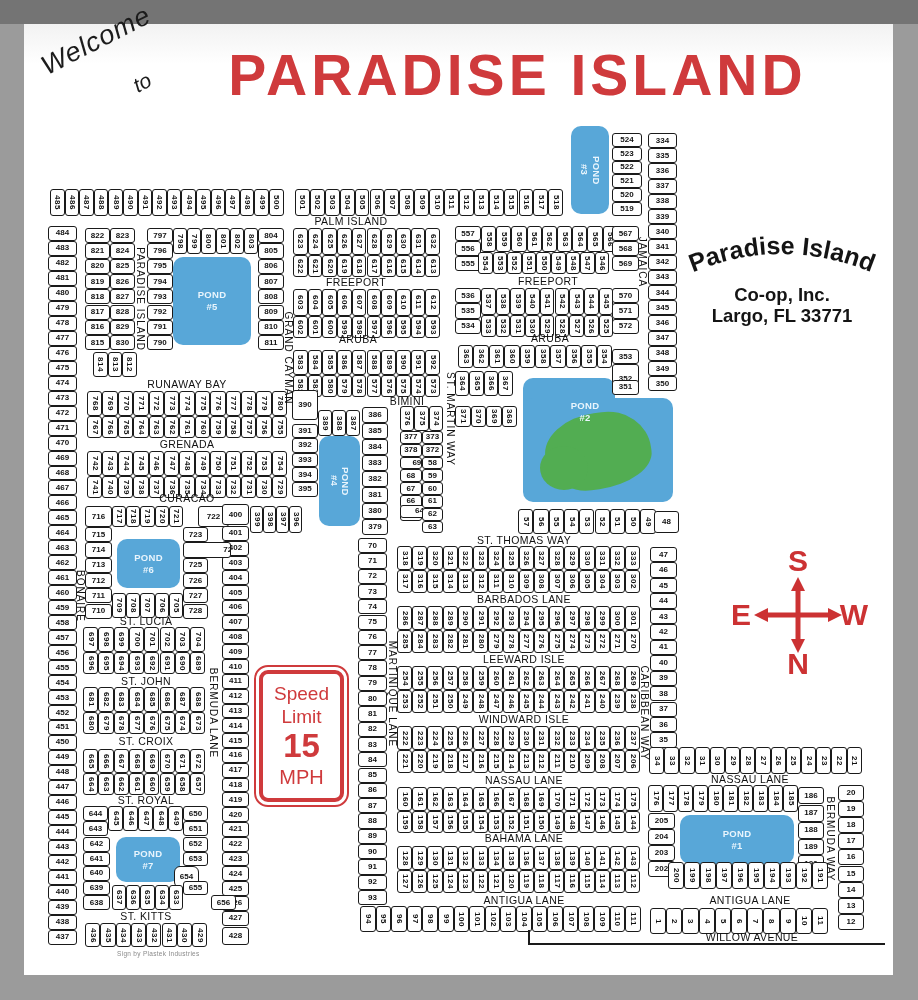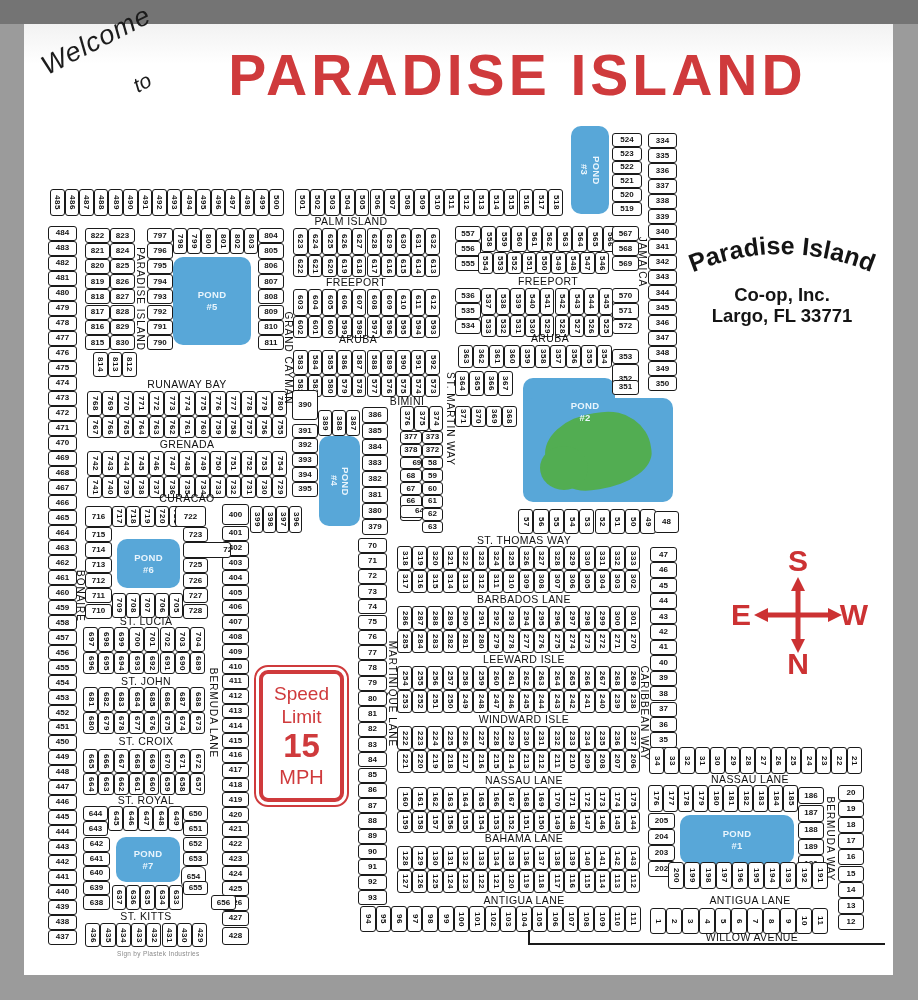--- a/index.html
+++ b/index.html
@@ -348,21 +348,21 @@
       <div class="lot rot" style="left: 225.6px; top: 476px; width: 15.4px; height: 22px;">732</div>
       <div class="lot rot" style="left: 241px; top: 476px; width: 15.4px; height: 22px;">731</div>
       <div class="lot rot" style="left: 256.4px; top: 476px; width: 15.4px; height: 22px;">730</div>
       <div class="lot rot" style="left: 271.8px; top: 476px; width: 15.4px; height: 22px;">729</div>
       <div class="lot" style="left: 85px; top: 506px; width: 27px; height: 21px;">716</div>
       <div class="lot rot" style="left: 112px; top: 506px; width: 14.2px; height: 21px;">717</div>
       <div class="lot rot" style="left: 126.2px; top: 506px; width: 14.2px; height: 21px;">718</div>
       <div class="lot rot" style="left: 140.4px; top: 506px; width: 14.2px; height: 21px;">719</div>
       <div class="lot rot" style="left: 154.6px; top: 506px; width: 14.2px; height: 21px;">720</div>
       <div class="lot rot" style="left: 168.8px; top: 506px; width: 14.2px; height: 21px;">721</div>
-      <div class="lot" style="left: 175px; top: 506px; width: 31px; height: 21px;">722</div>
+      <div class="lot" style="left: 198px; top: 506px; width: 31px; height: 21px;">722</div>
       <div class="lot" style="left: 292px; top: 390px; width: 26px; height: 30px;">390</div>
       <div class="lot" style="left: 292px; top: 423.6px; width: 26px; height: 14.6px;">391</div>
       <div class="lot" style="left: 292px; top: 438.2px; width: 26px; height: 14.6px;">392</div>
       <div class="lot" style="left: 292px; top: 452.8px; width: 26px; height: 14.6px;">393</div>
       <div class="lot" style="left: 292px; top: 467.4px; width: 26px; height: 14.6px;">394</div>
       <div class="lot" style="left: 292px; top: 482px; width: 26px; height: 14.6px;">395</div>
       <div class="lot rot" style="left: 318px; top: 410px; width: 14px; height: 26px;">389</div>
       <div class="lot rot" style="left: 332px; top: 410px; width: 14px; height: 26px;">388</div>
       <div class="lot rot" style="left: 346px; top: 410px; width: 14px; height: 26px;">387</div>
       <div class="lot" style="left: 362px; top: 407px; width: 26px; height: 16px;">386</div>
@@ -859,21 +859,21 @@
       <div class="lot rot" style="left: 168px; top: 806px; width: 15px; height: 25px;">649</div>
       <div class="lot" style="left: 183px; top: 806px; width: 25px; height: 15px;">650</div>
       <div class="lot" style="left: 183px; top: 821px; width: 25px; height: 15px;">651</div>
       <div class="lot" style="left: 83px; top: 837px; width: 27px; height: 14.6px;">642</div>
       <div class="lot" style="left: 83px; top: 851.6px; width: 27px; height: 14.6px;">641</div>
       <div class="lot" style="left: 83px; top: 866.2px; width: 27px; height: 14.6px;">640</div>
       <div class="lot" style="left: 83px; top: 880.8px; width: 27px; height: 14.6px;">639</div>
       <div class="lot" style="left: 83px; top: 895.4px; width: 27px; height: 14.6px;">638</div>
       <div class="lot" style="left: 183px; top: 837px; width: 25px; height: 14.6px;">652</div>
       <div class="lot" style="left: 183px; top: 851.6px; width: 25px; height: 14.6px;">653</div>
-      <div class="lot" style="left: 181px; top: 866.2px; width: 25px; height: 22px; border-radius: 6px;">654</div>
+      <div class="lot" style="left: 174px; top: 866.2px; width: 25px; height: 22px; border-radius: 6px;">654</div>
       <div class="lot" style="left: 183px; top: 880.8px; width: 25px; height: 14.6px;">655</div>
       <div class="lot" style="left: 183px; top: 895.4px; width: 25px; height: 14.6px; margin-left: 28px;">656</div>
       <div class="lot rot" style="left: 112px; top: 885px; width: 14.2px; height: 25px;">637</div>
       <div class="lot rot" style="left: 126.2px; top: 885px; width: 14.2px; height: 25px;">636</div>
       <div class="lot rot" style="left: 140.4px; top: 885px; width: 14.2px; height: 25px;">635</div>
       <div class="lot rot" style="left: 154.6px; top: 885px; width: 14.2px; height: 25px;">634</div>
       <div class="lot rot" style="left: 168.8px; top: 885px; width: 14.2px; height: 25px;">633</div>
       <div class="lot rot" style="left: 85px; top: 923px; width: 15.3px; height: 24px;">436</div>
       <div class="lot rot" style="left: 100.3px; top: 923px; width: 15.3px; height: 24px;">435</div>
       <div class="lot rot" style="left: 115.6px; top: 923px; width: 15.3px; height: 24px;">434</div>

